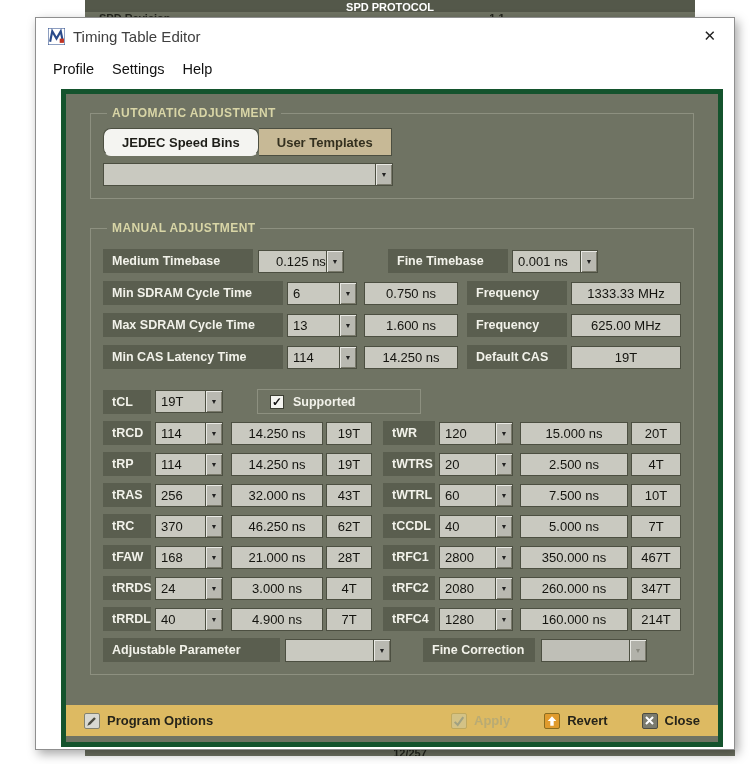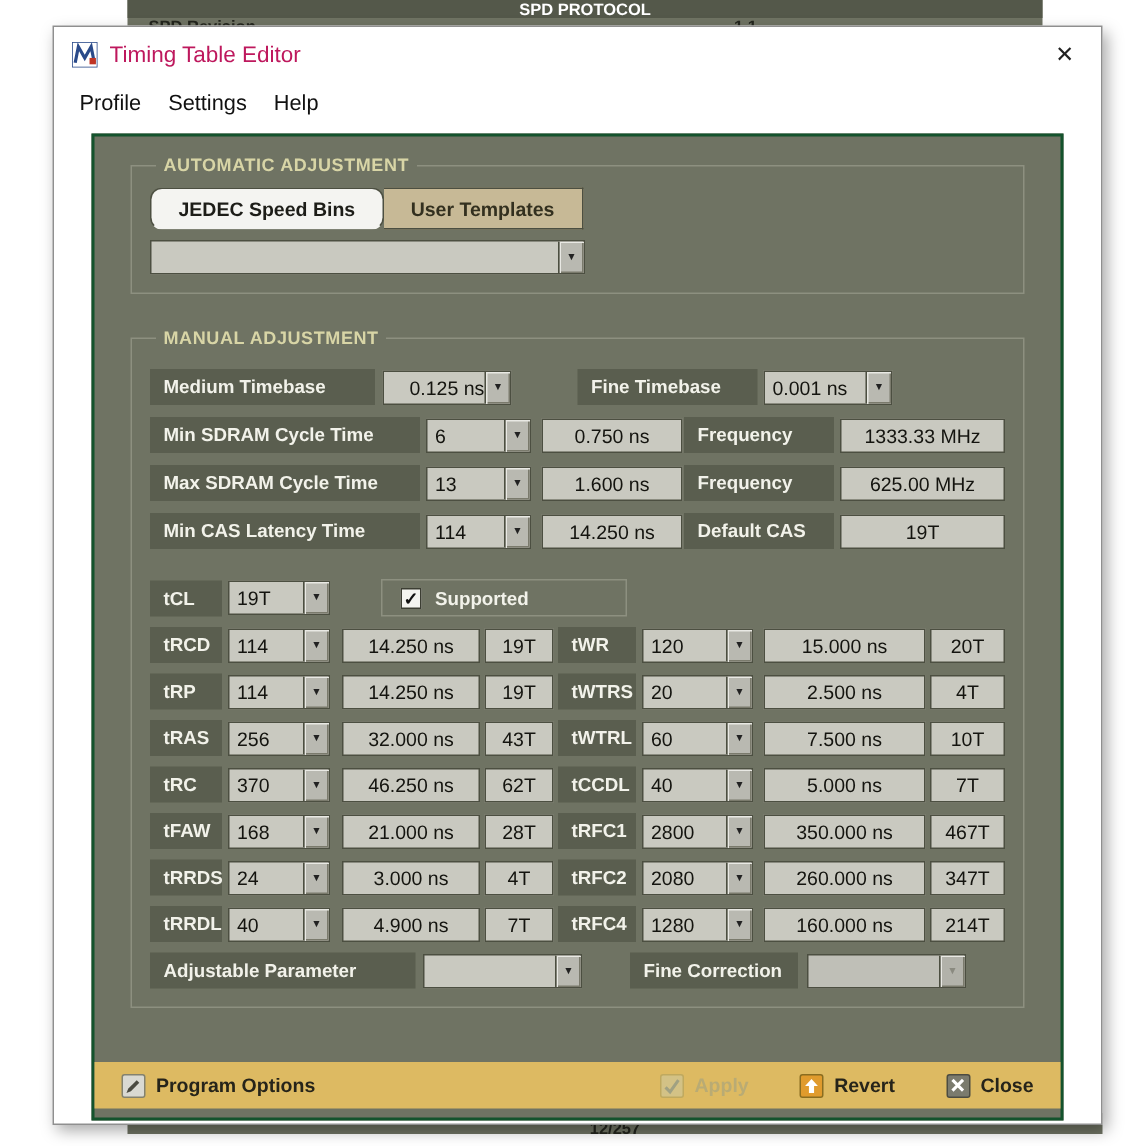--- a/index.html
+++ b/index.html
@@ -19,28 +19,28 @@
   .bg-row .bl{margin-left:14px; width:200px;}
   .bg-row .bv{flex:1; text-align:center;}
   .bg-bottom{position:absolute; left:85px; bottom:8px; width:650px; height:14px; background:var(--panel);
              color:#23251d; font-size:11px; font-weight:bold; text-align:center; line-height:22px; overflow:hidden;}
 
   
   .dialog{position:absolute; left:35px; top:17px; width:700px; height:733px; background:#fff;
           border:1px solid #8f8f8f; box-shadow:3px 4px 10px rgba(0,0,0,0.35); display:flex; flex-direction:column;}
   .titlebar{height:36px; background:var(--titlebar); display:flex; align-items:center; padding:0 12px; flex:0 0 auto;}
   .titlebar .app-ico{width:17px; height:17px; margin-right:8px; flex:0 0 auto;}
-  .titlebar .title{font-size:15px; color:#be185d;}
+  .titlebar .title{font-size:15px; color:#404040;}
   .titlebar .close{margin-left:auto; font-size:15px; color:#222; cursor:pointer; padding:2px 6px;}
   .menubar{height:30px; background:#fff; display:flex; align-items:center; padding:0 8px; flex:0 0 auto;}
   .menubar span{font-size:14.5px; color:#111; padding:3px 9px; cursor:default;}
 
   
-  .panel{margin:5px 25px 2px 25px; background:var(--panel); flex:1 1 auto; display:flex; flex-direction:column;
-         border:2px solid #14532d;}
+  .panel{margin:5px 11px 2px 25px; background:var(--panel); flex:1 1 auto; display:flex; flex-direction:column;
+         border:5px solid #14532d;}
   fieldset.group{border:1px solid var(--group-border); margin:12px 24px 0 24px; padding:8px 12px 12px 12px;}
   fieldset.group legend{color:var(--legend); font-size:12px; font-weight:bold; letter-spacing:.4px; padding:0 5px; margin-left:4px;}
 
   
   .tabs{display:flex;}
   .tab{height:28px; display:flex; align-items:center; justify-content:center; font-size:13px; font-weight:bold;
        border:1px solid var(--field-border); padding:0 18px; cursor:pointer;}
   .tab.active{background:var(--tab-active); color:#1d1d18; border-bottom-color:var(--tab-active);border-radius:8px;}
   .tab.inactive{background:var(--tab-inactive); color:#33301f; border-left:none;}
 

